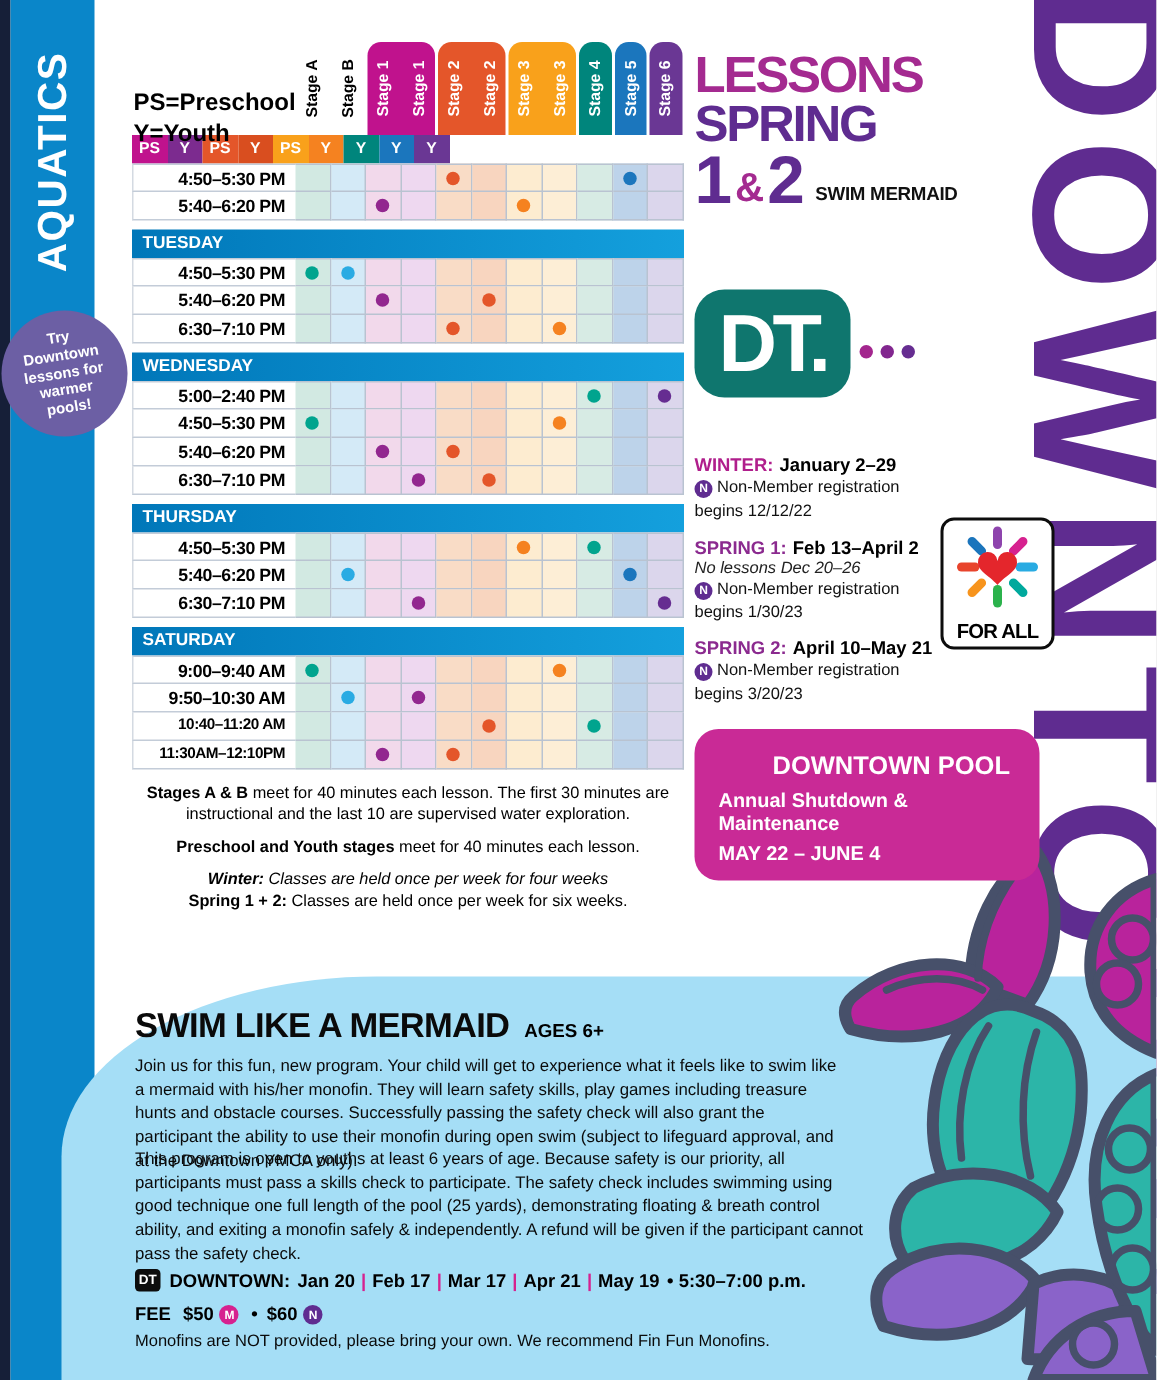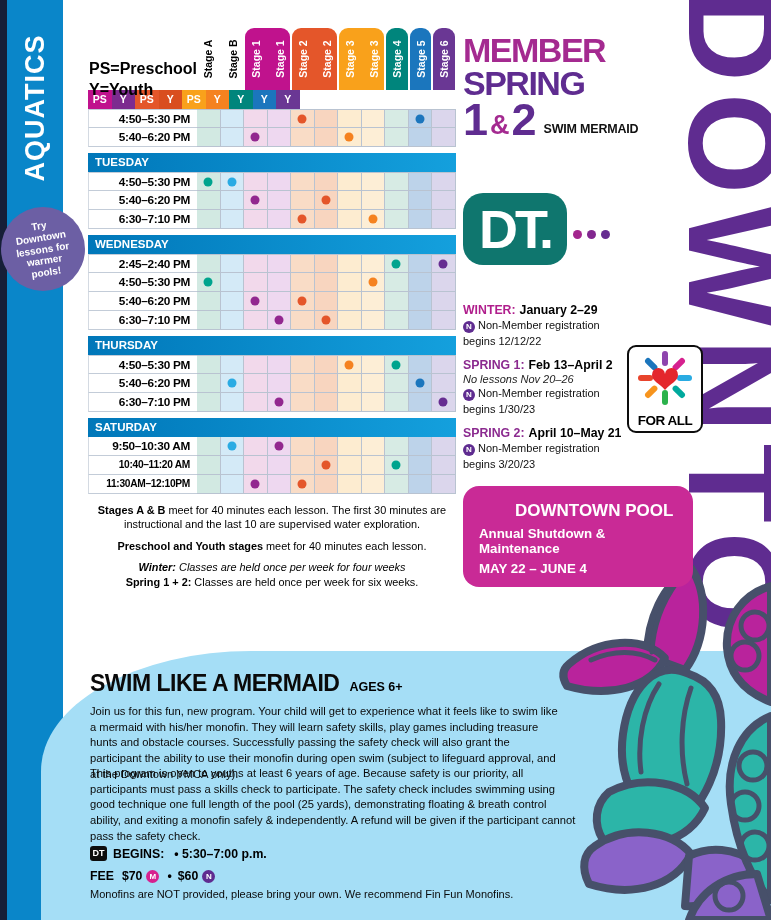--- a/index.html
+++ b/index.html
@@ -277,21 +277,21 @@
             <div class="cell" style="background: rgb(215, 235, 228);"></div>
             <div class="cell" style="background: rgb(189, 211, 234);"></div>
             <div class="cell" style="background: rgb(219, 214, 236);"></div>
           </div>
         </div>
         <div class="day-group">
           <div class="day-sub">
             <div class="day-bar" style="width: 100%;">WEDNESDAY</div>
           </div>
           <div class="time-row">
-            <div class="time-cell top">2:45–2:40 PM</div>
+            <div class="time-cell top">5:00–2:40 PM</div>
             <div class="cell top" style="background: rgb(210, 233, 226);"></div>
             <div class="cell top" style="background: rgb(212, 234, 247);"></div>
             <div class="cell top" style="background: rgb(242, 217, 235);"></div>
             <div class="cell top" style="background: rgb(238, 216, 240);"></div>
             <div class="cell top" style="background: rgb(249, 220, 198);"></div>
             <div class="cell top" style="background: rgb(248, 213, 191);"></div>
             <div class="cell top" style="background: rgb(253, 236, 208);"></div>
             <div class="cell top" style="background: rgb(253, 238, 214);"></div>
             <div class="cell top" style="background: rgb(215, 235, 228);">
               <i class="dot" style="background: rgb(0, 164, 142);"></i>
@@ -413,20 +413,38 @@
             <div class="cell" style="background: rgb(219, 214, 236);">
               <i class="dot" style="background: rgb(102, 45, 145);"></i>
             </div>
           </div>
         </div>
         <div class="day-group">
           <div class="day-sub">
             <div class="day-bar" style="width: 100%;">SATURDAY</div>
           </div>
           <div class="time-row">
+            <div class="time-cell top">9:00–9:40 AM</div>
+            <div class="cell top" style="background: rgb(210, 233, 226);">
+              <i class="dot" style="background: rgb(0, 164, 142);"></i>
+            </div>
+            <div class="cell top" style="background: rgb(212, 234, 247);"></div>
+            <div class="cell top" style="background: rgb(242, 217, 235);"></div>
+            <div class="cell top" style="background: rgb(238, 216, 240);"></div>
+            <div class="cell top" style="background: rgb(249, 220, 198);"></div>
+            <div class="cell top" style="background: rgb(248, 213, 191);"></div>
+            <div class="cell top" style="background: rgb(253, 236, 208);"></div>
+            <div class="cell top" style="background: rgb(253, 238, 214);">
+              <i class="dot" style="background: rgb(245, 130, 32);"></i>
+            </div>
+            <div class="cell top" style="background: rgb(215, 235, 228);"></div>
+            <div class="cell top" style="background: rgb(189, 211, 234);"></div>
+            <div class="cell top" style="background: rgb(219, 214, 236);"></div>
+          </div>
+          <div class="time-row">
             <div class="time-cell">9:50–10:30 AM</div>
             <div class="cell" style="background: rgb(210, 233, 226);"></div>
             <div class="cell" style="background: rgb(212, 234, 247);">
               <i class="dot" style="background: rgb(42, 171, 227);"></i>
             </div>
             <div class="cell" style="background: rgb(242, 217, 235);"></div>
             <div class="cell" style="background: rgb(238, 216, 240);">
               <i class="dot" style="background: rgb(146, 39, 143);"></i>
             </div>
             <div class="cell" style="background: rgb(249, 220, 198);"></div>
@@ -477,21 +495,21 @@
       </div>
     <div class="notes" id="notes">
         <p><strong>Stages A &amp; B</strong> meet for 40 minutes each lesson. The first 30 minutes are instructional and the last 10 are supervised water exploration.</p>
         <p><strong>Preschool and Youth stages</strong> meet for 40 minutes each lesson.</p>
         <p class="tight"><strong>Winter:</strong> Classes are held once per week for four weeks</p>
         <p><strong>Spring 1 + 2:</strong> Classes are held once per week for six weeks.</p>
       </div>
   </div>
 
   <div class="title-block">
-    <div class="t1">MEMBER</div>
+    <div class="t1">LESSONS</div>
     <div class="t2">SPRING</div>
     <div class="t3">
       <span class="n">1</span>
       <span class="amp">&amp;</span>
       <span class="n">2</span>
       <span class="suffix">SWIM MERMAID</span>
     </div>
   </div>
 
   <div class="dt-logo">
@@ -505,21 +523,21 @@
 
 
   <div class="sessions" id="sessions">
       <div class="session">
         <div class="sess-head"><span class="lbl" style="color: rgb(176, 30, 140);">WINTER:</span>January 2–29</div>
         <div class="nm-line"><i class="nbadge">N</i>Non-Member registration</div>
         <div class="nm-line">begins 12/12/22</div>
       </div>
       <div class="session">
         <div class="sess-head"><span class="lbl" style="color: rgb(139, 42, 143);">SPRING 1:</span>Feb 13–April 2</div>
-        <div class="sess-italic">No lessons Nov 20–26</div>
+        <div class="sess-italic">No lessons Dec 20–26</div>
         <div class="nm-line"><i class="nbadge">N</i>Non-Member registration</div>
         <div class="nm-line">begins 1/30/23</div>
       </div>
       <div class="session">
         <div class="sess-head"><span class="lbl" style="color: rgb(139, 42, 143);">SPRING 2:</span>April 10–May 21</div>
         <div class="nm-line"><i class="nbadge">N</i>Non-Member registration</div>
         <div class="nm-line">begins 3/20/23</div>
       </div>
     </div>
 
@@ -550,27 +568,28 @@
 
   <div class="mermaid-heading">
     <span class="mh">SWIM LIKE A MERMAID</span>
     <span class="mh-ages">AGES 6+</span>
   </div>
   <div class="para para1">Join us for this fun, new program. Your child will get to experience what it feels like to swim like a mermaid with his/her monofin. They will learn safety skills, play games including treasure hunts and obstacle courses. Successfully passing the safety check will also grant the participant the ability to use their monofin during open swim (subject to lifeguard approval, and at the Downtown YMCA only).</div>
   <div class="para para2">This program is open to youths at least 6 years of age. Because safety is our priority, all participants must pass a skills check to participate. The safety check includes swimming using good technique one full length of the pool (25 yards), demonstrating floating &amp; breath control ability, and exiting a monofin safely &amp; independently. A refund will be given if the participant cannot pass the safety check.</div>
 
   <div class="fridays" id="fridays">
     <span class="dt-mini">DT</span>
-    <span class="flabel">BEGINS:</span>
+    <span class="flabel">DOWNTOWN:</span>
+    <span id="fridays-dates"><span>Jan 20</span><span class="pipe">|</span><span>Feb 17</span><span class="pipe">|</span><span>Mar 17</span><span class="pipe">|</span><span>Apr 21</span><span class="pipe">|</span><span>May 19</span></span>
     <span class="ftime">• 5:30–7:00 p.m.</span>
   </div>
 
   <div class="fee-line">
     <span class="flab">FEE</span>
-    <span class="price">$70</span>
+    <span class="price">$50</span>
     <span class="cbadge m">M</span>
     <span class="bullet">•</span>
     <span class="price">$60</span>
     <span class="cbadge n">N</span>
   </div>
   <div class="fee-note">Monofins are NOT provided, please bring your own. We recommend Fin Fun Monofins.</div>
 
   <svg class="mermaid-art" width="232" height="364" viewBox="0 0 232 364">
     <g stroke="#47506a" stroke-width="8" stroke-linejoin="round" stroke-linecap="round">
       <path d="M152,12 C124,28 108,64 108,100 L146,114 C168,84 170,38 152,12 Z" fill="#b9239c"></path>

